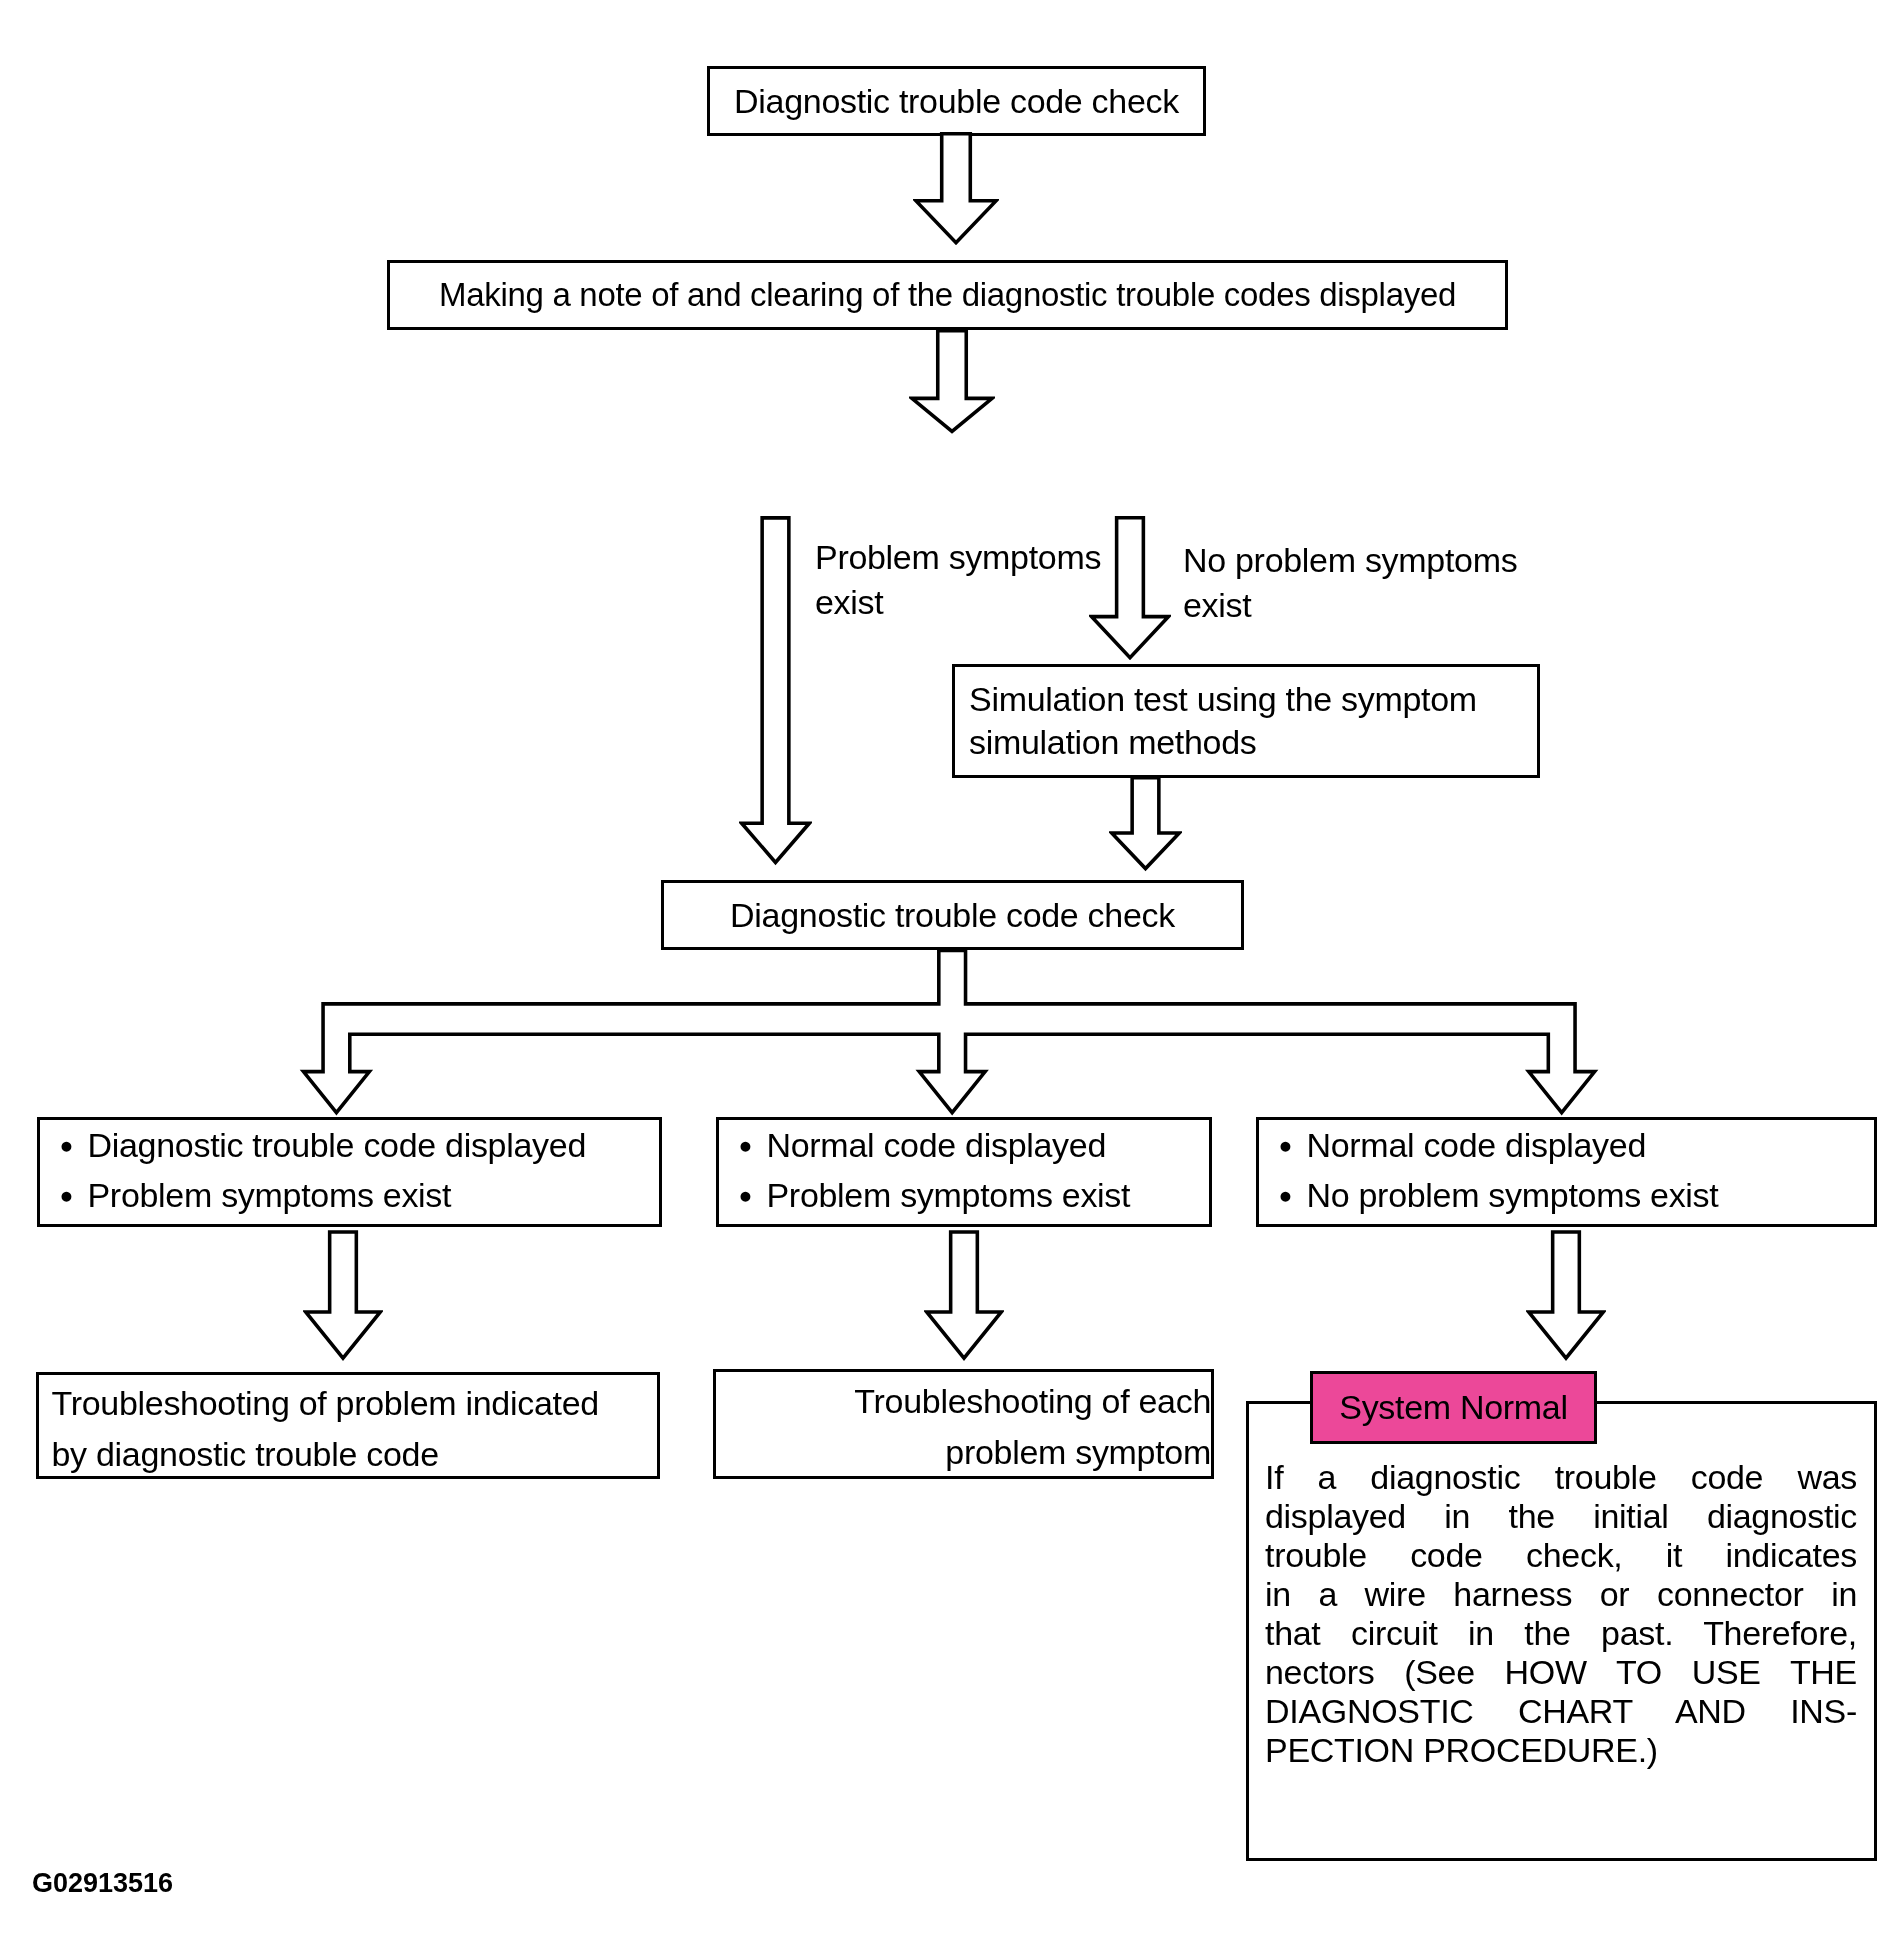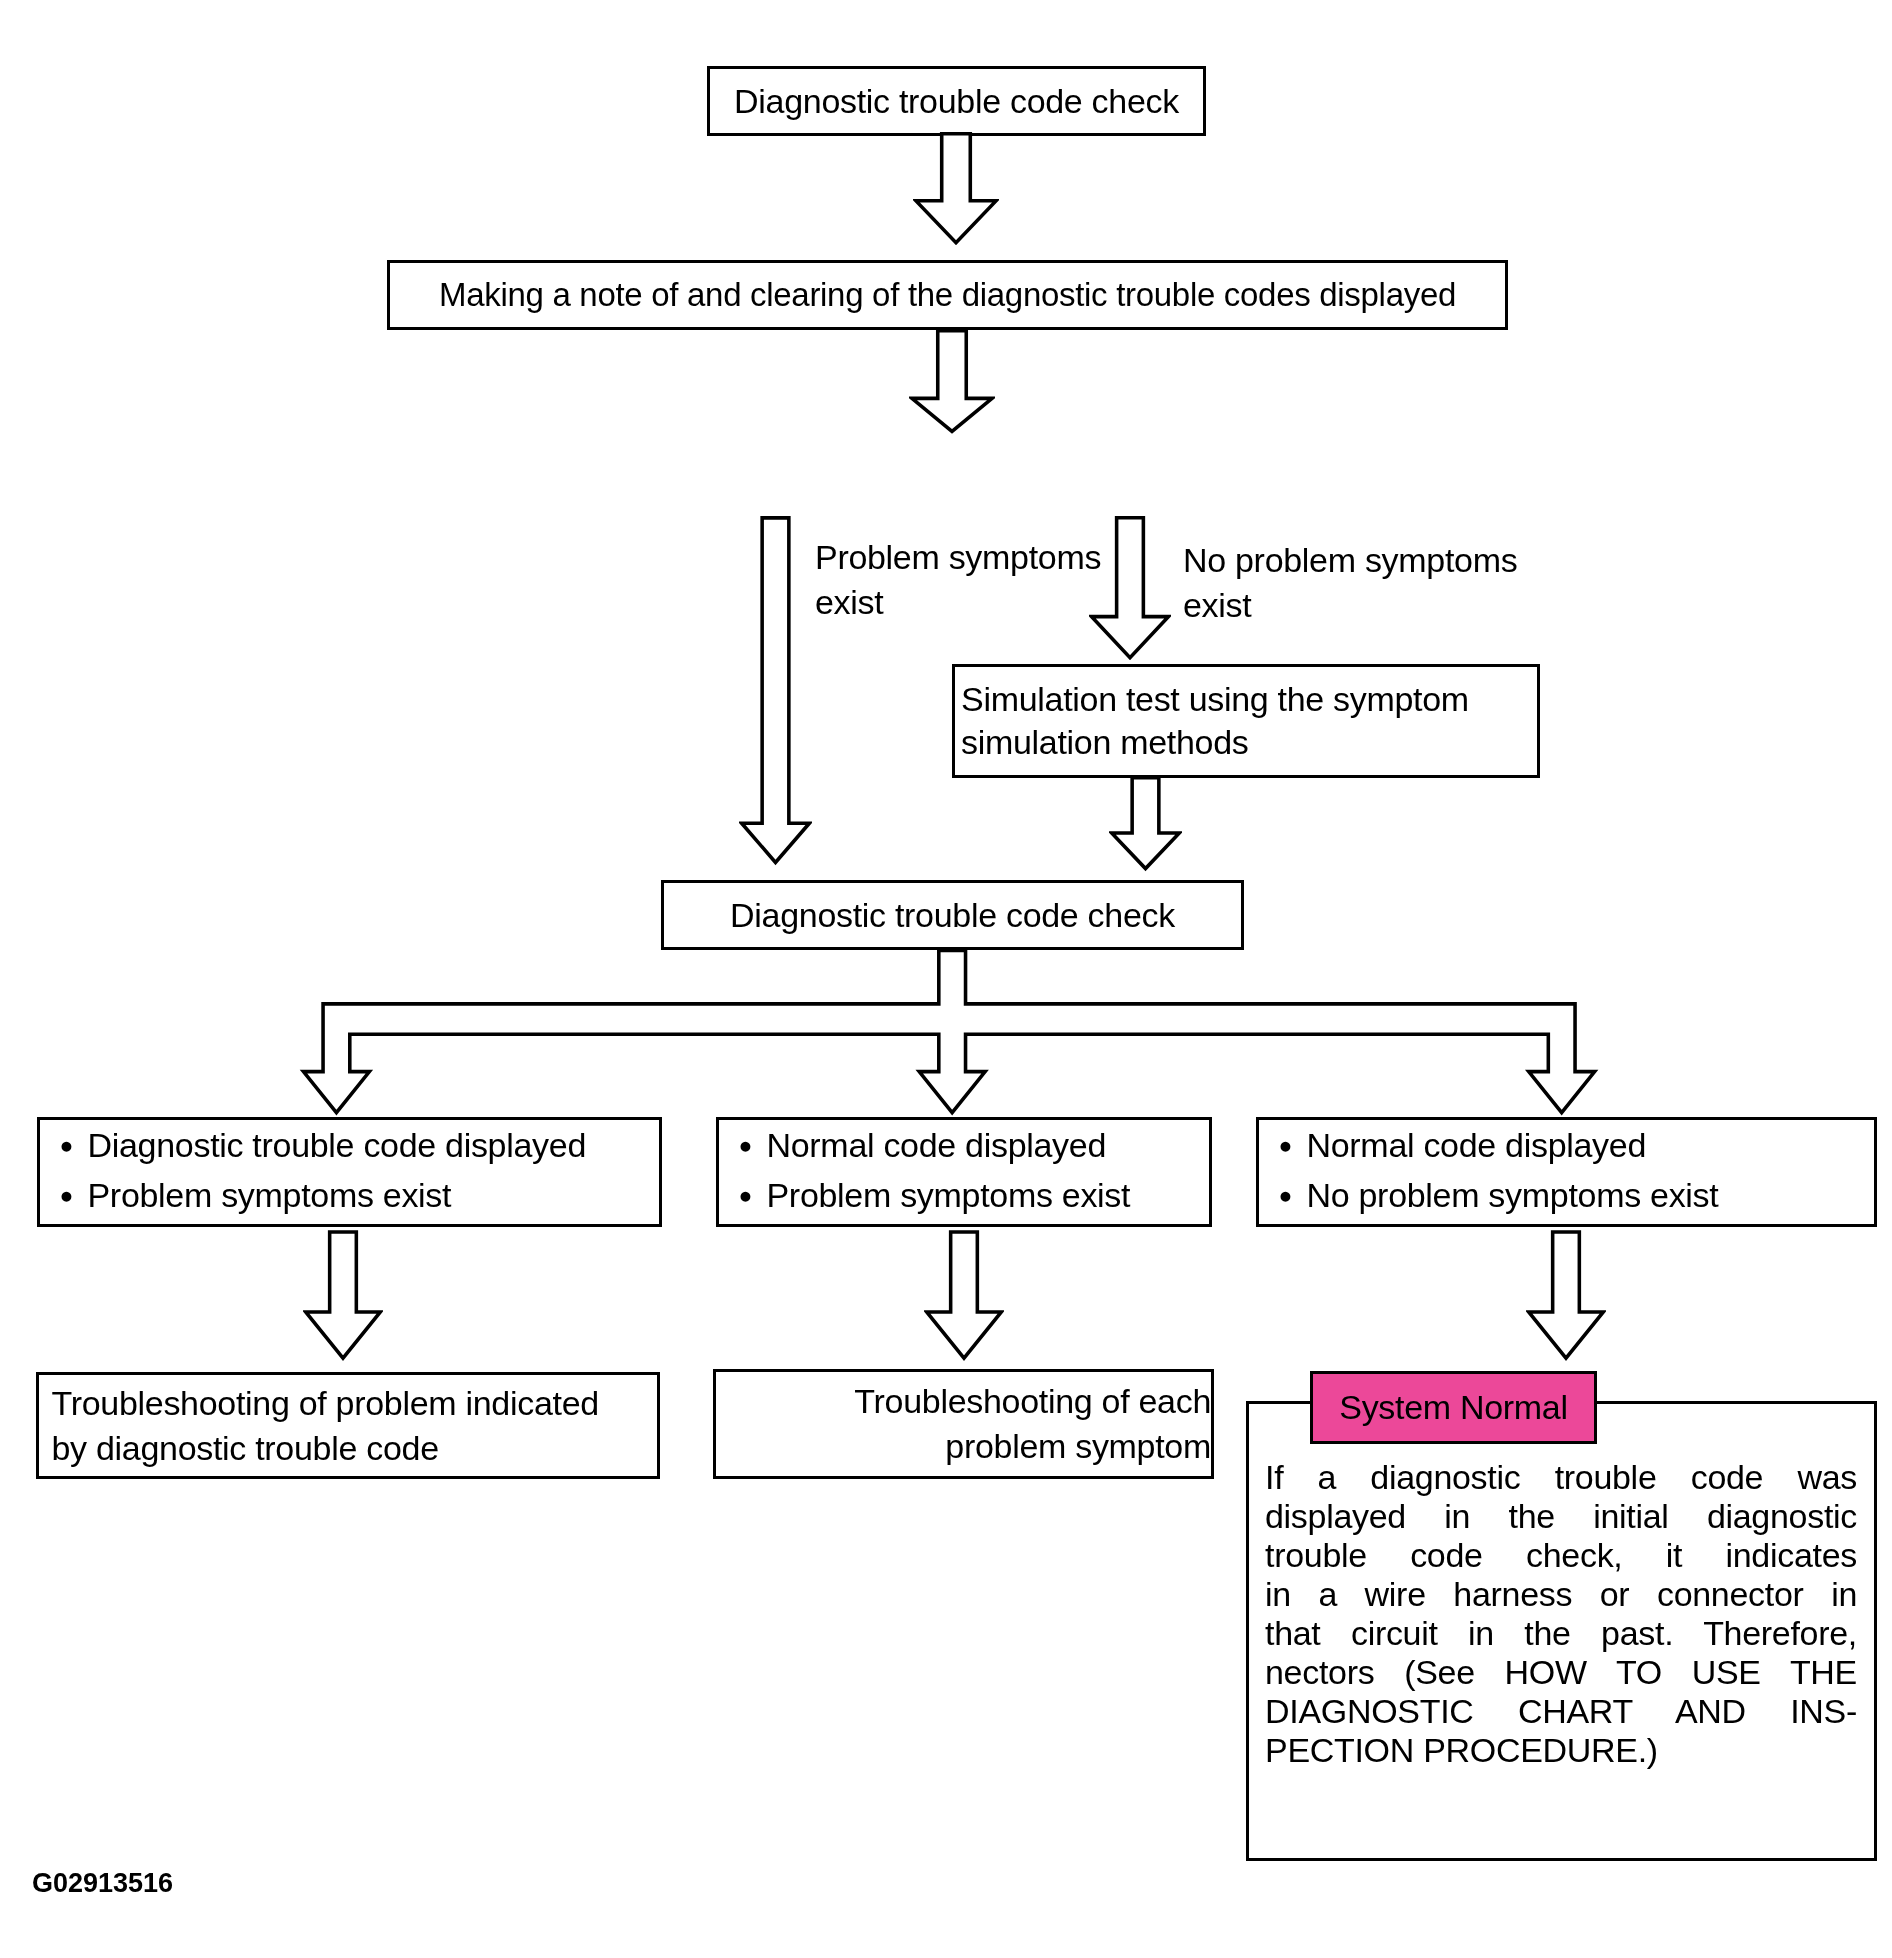--- a/index.html
+++ b/index.html
@@ -32,21 +32,21 @@
   .arrow-svg polygon{fill:#ffffff;stroke:#000000;stroke-width:4;stroke-linejoin:miter;}
   .edge-label{
     position:absolute;
     font-size:34px;
     letter-spacing:-0.3px;
     line-height:45px;
     white-space:nowrap;
   }
   .bullet-line{display:flex;align-items:baseline;line-height:46px;white-space:nowrap;}
   .bullet{font-size:23px;margin-right:14.3px;position:relative;top:-3.6px;}
-  .tline{line-height:45px;white-space:nowrap;}
+  .tline{line-height:45px;white-space:nowrap;margin-top:6px;}
   .note-box{
     position:absolute;
     border:3.6px solid #000000;
     background:#ffffff;
     box-sizing:border-box;
   }
   .sys-normal{
     position:absolute;
     border:3.6px solid #000000;
     background:#ec4899;
@@ -112,21 +112,21 @@
 
   <svg class="arrow-svg" style="left:1089px;top:515px;" width="82" height="148" viewBox="0 0 92 166">
     <polygon points="31,3 61,3 61,114 89,114 46,160 3,114 31,114"></polygon>
   </svg>
 
   <div class="edge-label" style="left:1183px;top:538px;">
     <div>No problem symptoms</div>
     <div>exist</div>
   </div>
 
-  <div class="node leftalign" style="left:952px;top:664px;width:588px;height:114px;padding-left:6px;">
+  <div class="node leftalign" style="left:952px;top:664px;width:588px;height:114px;padding-left:14px;">
     <div class="nowrap" style="line-height:43px;">Simulation test using the symptom</div>
     <div class="nowrap" style="line-height:43px;">simulation methods</div>
   </div>
 
   <svg class="arrow-svg" style="left:1109px;top:775px;" width="73" height="99" viewBox="0 0 82 111">
     <polygon points="26,3 56,3 56,65 79,65 41,105 3,65 26,65"></polygon>
   </svg>
 
   <div class="node centered nowrap" style="left:661px;top:880px;width:583px;height:70px;">
     <span>Diagnostic trouble code check</span>

